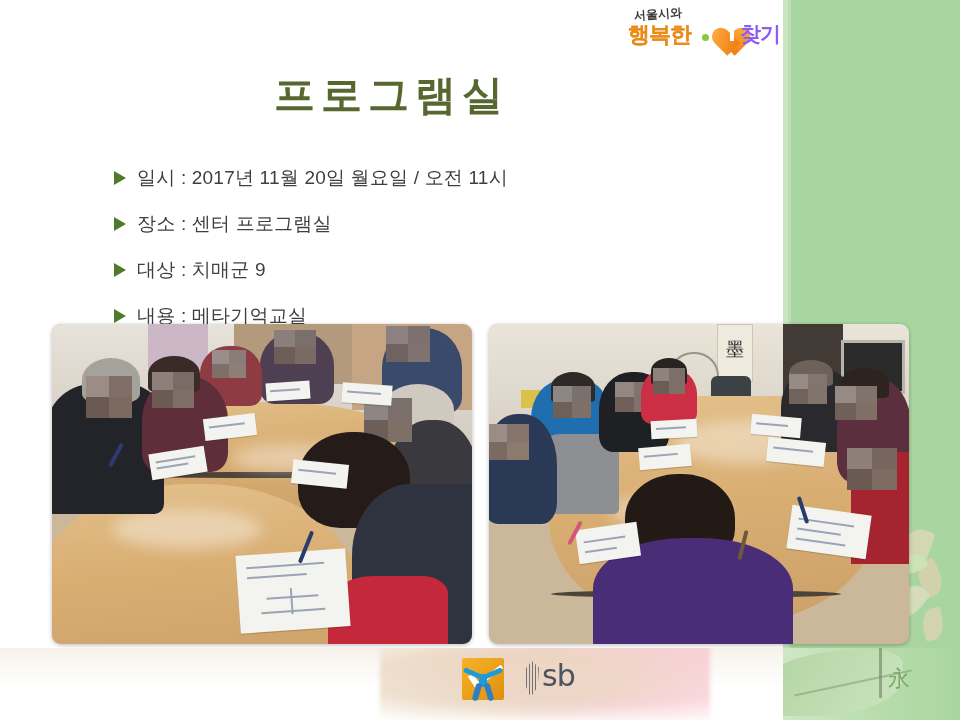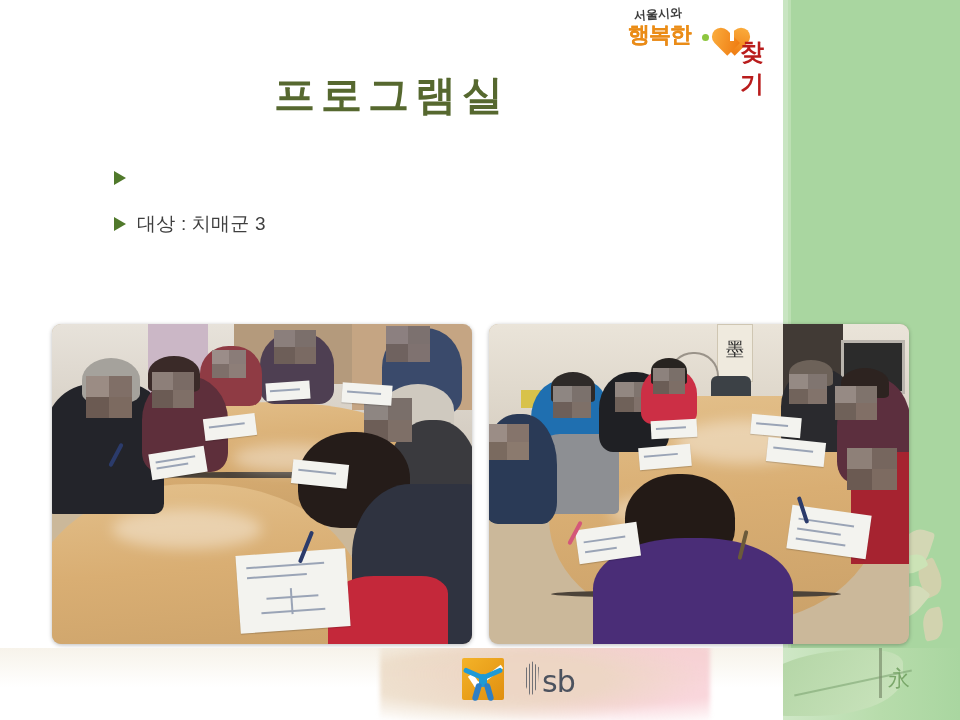--- a/index.html
+++ b/index.html
@@ -68,22 +68,22 @@
   .heart:after{left:18px;transform:rotate(-45deg);transform-origin:100% 100%;}
   .heart-g{
     position:absolute;left:13px;top:8px;width:13px;height:17px;z-index:3;
     border-top:4px solid #fff;border-right:4px solid #fff;border-radius:0 3px 0 0;
   }
   .heart-dot{
     position:absolute;left:74px;top:28px;width:7px;height:7px;border-radius:50%;
     background:#8dc63f;z-index:4;
   }
   .seoul-line3{
-    position:absolute;left:112px;top:30px;font-size:24px;font-weight:700;
-    color:#b91c1c;letter-spacing:-1px;
+    position:absolute;left:112px;top:14px;font-size:21px;font-weight:700;
+    color:#8b5cf6;letter-spacing:-1px;
   }
 
   
   .bullets{position:absolute;left:114px;top:155px;width:620px;}
   .bullet-row{display:flex;align-items:center;height:46px;}
   .bullet-tri{
     width:0;height:0;margin-right:11px;flex:0 0 auto;
     border-left:12px solid #50792b;
     border-top:7.5px solid transparent;
     border-bottom:7.5px solid transparent;
@@ -171,21 +171,21 @@
   .bm-person .arm{position:absolute;top:0;width:20px;height:5px;background:#1f9ad6;border-radius:3px;}
   .bm-person .arm-l{left:-1px;transform:rotate(24deg);}
   .bm-person .arm-r{left:19px;transform:rotate(-24deg);}
   .bm-person .leg{position:absolute;top:12px;width:6px;height:18px;background:#2f7fc4;border-radius:3px;}
   .bm-person .leg-l{left:10px;transform:rotate(16deg);}
   .bm-person .leg-r{left:22px;transform:rotate(-16deg);}
   .bm-person .torso{position:absolute;left:15px;top:3px;width:8px;height:13px;background:#1f9ad6;border-radius:4px;}
   .brand-text{display:flex;flex-direction:column;justify-content:center;}
   .brand-ko{font-size:21px;font-weight:700;color:#2f2f2f;letter-spacing:-.5px;line-height:1.05;}
   .brand-en{font-size:11px;color:#6a6a6a;letter-spacing:.4px;line-height:1.4;}
-  .sb-mark{display:flex;align-items:flex-end;margin-left:10px;}
+  .sb-mark{display:flex;align-items:flex-start;margin-left:10px;}
   .sb-feather{
     width:16px;height:36px;margin-right:3px;
     background:repeating-linear-gradient(90deg,#5a5f68 0 1px,transparent 1px 3px);
     clip-path:polygon(55% 0,100% 18%,92% 72%,48% 100%,6% 60%,18% 20%);
     opacity:.85;
   }
   .sb-text{font-size:30px;color:#4c525e;font-family:"DejaVu Sans",sans-serif;letter-spacing:-1px;line-height:1;}
 </style>
 </head>
 <body>
@@ -212,24 +212,33 @@
     <div class="heart">
         <span class="heart-g"></span>
       </div>
     <div class="heart-dot"></div>
     <div class="seoul-line3">찾기</div>
   </div>
 
   <div class="bullets">
     <div class="bullet-row">
       <span class="bullet-tri"></span>
+      <span class="bullet-text">일시 : 2017년 11월 20일 월요일 / 오전 11시</span>
     </div>
     <div class="bullet-row">
       <span class="bullet-tri"></span>
-      <span class="bullet-text">대상 : 치매군 3</span>
+      <span class="bullet-text">장소 : 센터 프로그램실</span>
+    </div>
+    <div class="bullet-row">
+      <span class="bullet-tri"></span>
+      <span class="bullet-text">대상 : 치매군 9</span>
+    </div>
+    <div class="bullet-row">
+      <span class="bullet-tri"></span>
+      <span class="bullet-text">내용 : 메타기억교실</span>
     </div>
   </div>
 
   <div class="photo photo-l">
     <div class="ph-inner">
       <div class="wall2" style="height:46%"></div>
       <div class="door" style="left:96px;top:0;width:60px;height:92px;background:#cbb7c6;"></div>
       <div class="cabinet" style="left:182px;top:0;width:118px;height:60px;background:#b49a7c;"></div>
       <div class="cabinet" style="left:300px;top:0;width:120px;height:86px;background:#c5a583;"></div>
 

